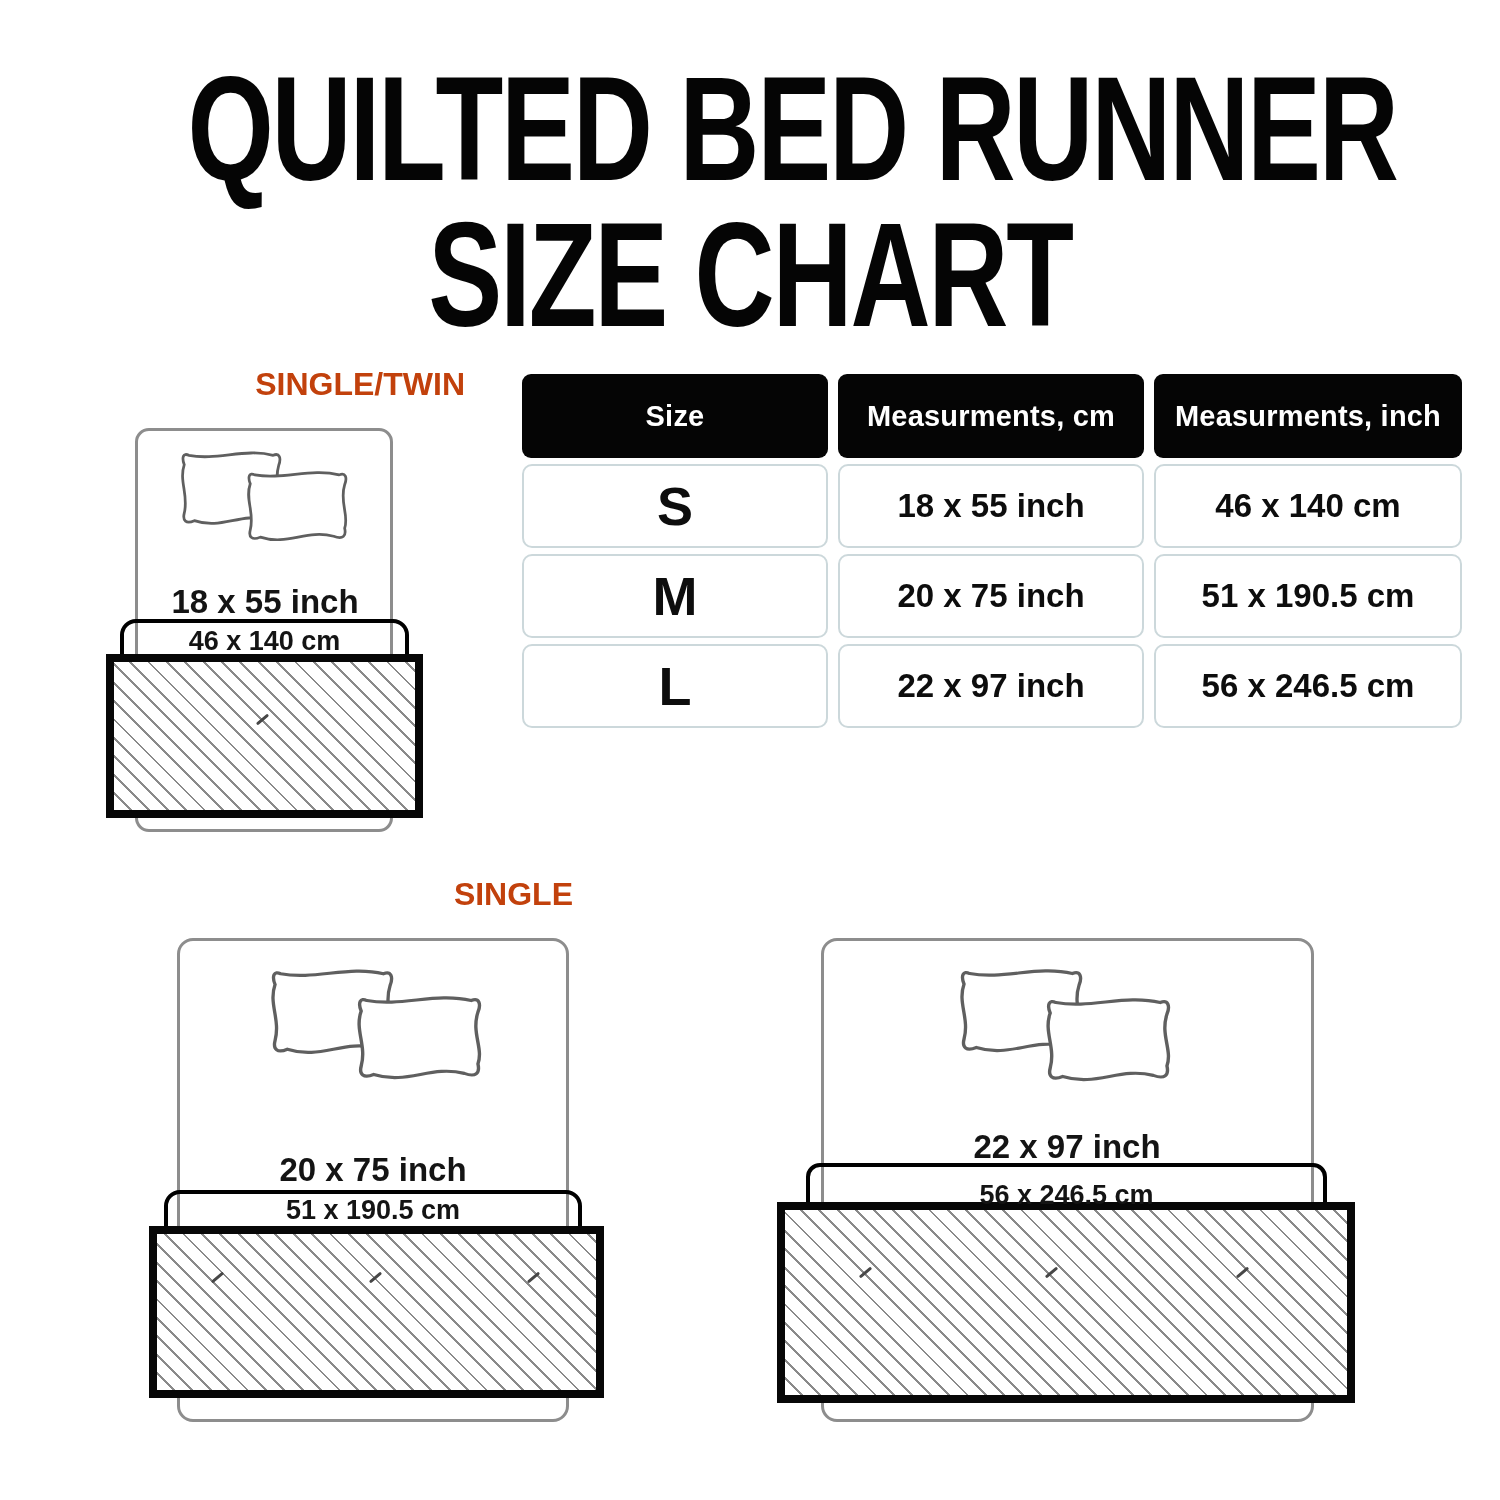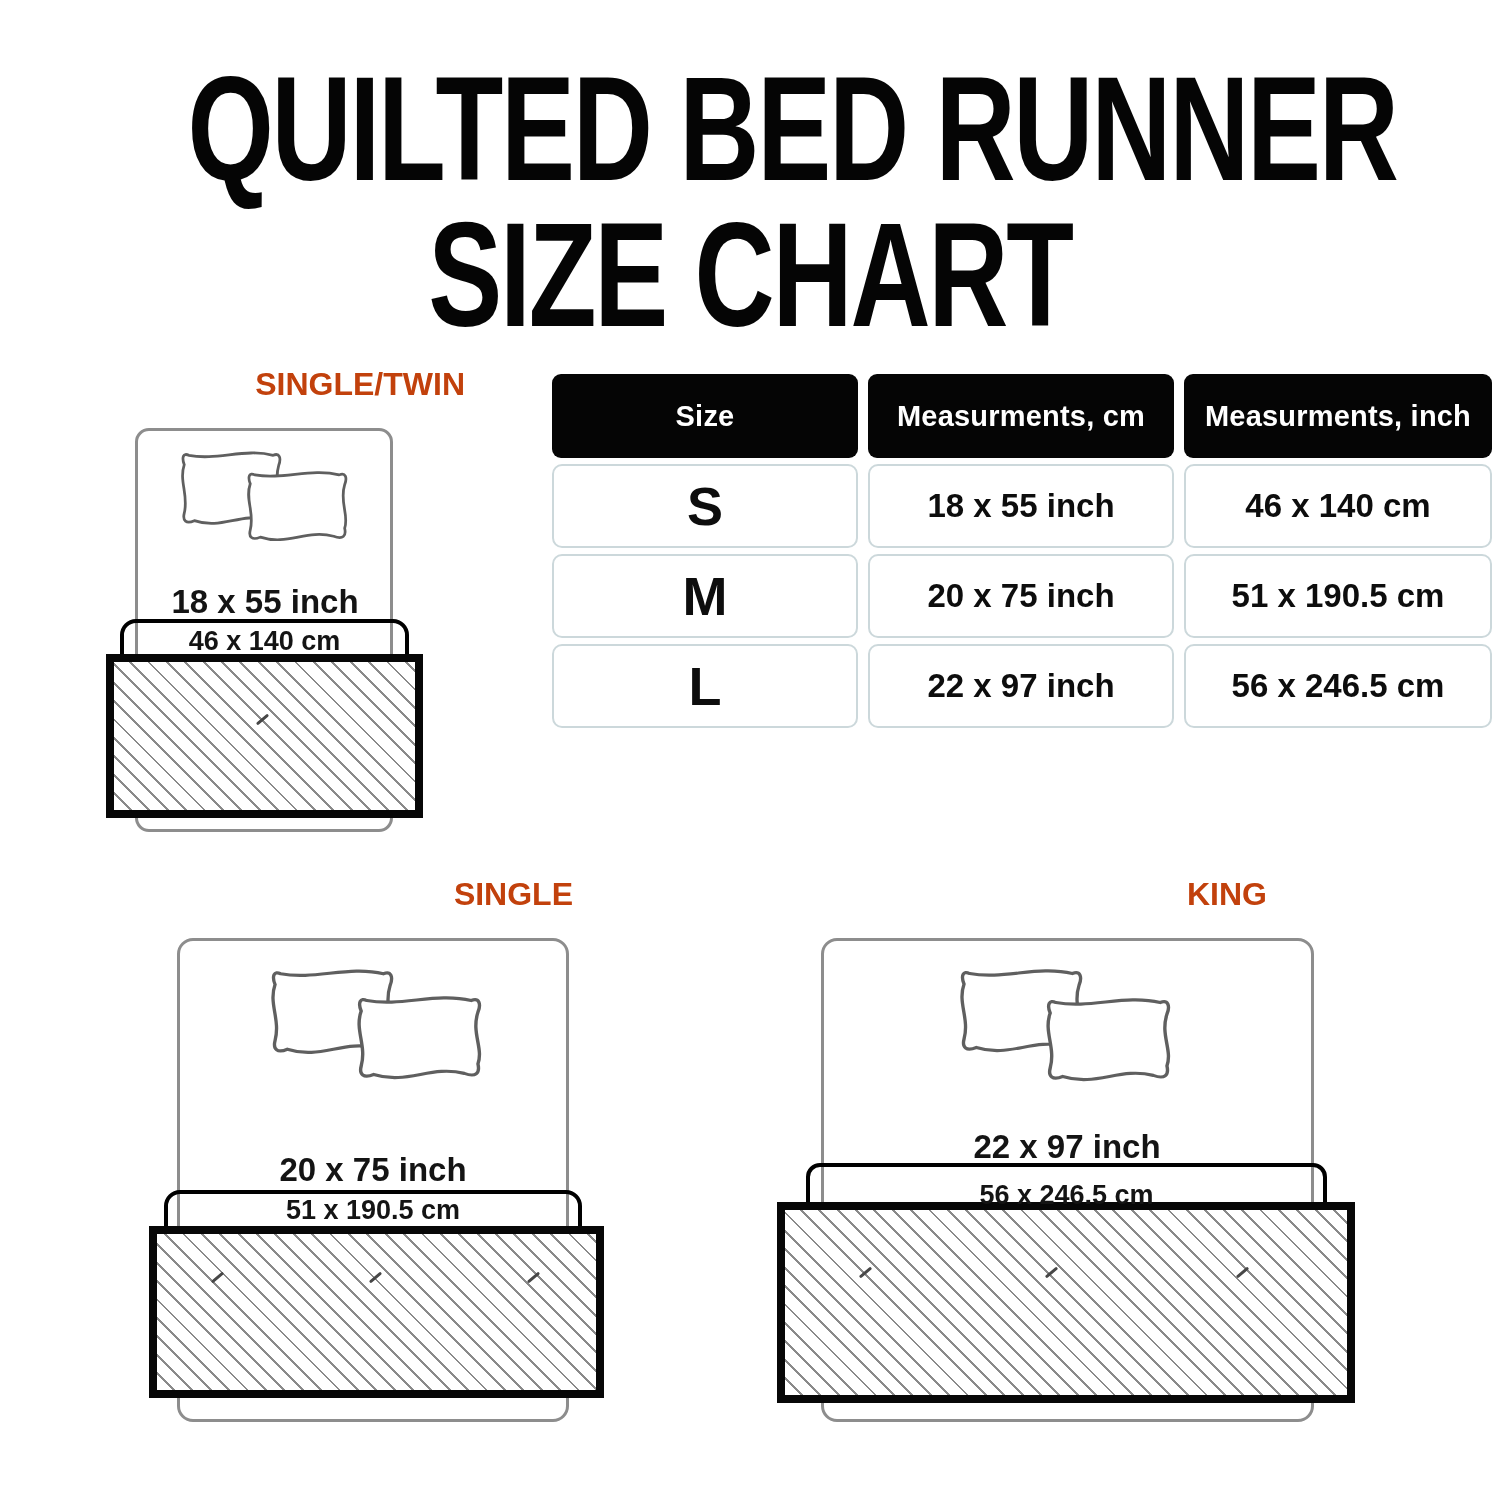--- a/index.html
+++ b/index.html
@@ -30,21 +30,21 @@
     line-height: 146px;
     letter-spacing: -3px;
     white-space: nowrap;
     transform: scaleX(0.75);
     transform-origin: 50% 50%;
   }
 
   
   .size-table {
     position: absolute;
-    left: 552px; top: 374px;
+    left: 522px; top: 374px;
     width: 940px;
     display: grid;
     grid-template-columns: 306px 306px 308px;
     grid-auto-rows: 84px;
     column-gap: 10px;
     row-gap: 6px;
   }
   .cell {
     display: flex;
     align-items: center;
@@ -204,21 +204,20 @@
 
   <div class="runner-outline" style="left:164px; top:1190px; width:418px; height:78px;"></div>
   <div class="dim-text dim-cm" style="left:164px; top:1195px; width:418px;">51 x 190.5 cm</div>
 
   <div class="runner-swatch" style="left:149px; top:1226px; width:455px; height:172px;">
     <span class="stitch" style="left:12%; top:27%;"></span>
     <span class="stitch" style="left:48%; top:27%;"></span>
     <span class="stitch" style="left:84%; top:27%;"></span>
   </div>
 
-  <div class="sec-label" style="left:867px; top:876px; width:400px;">KING</div>
 
   <div class="bed" style="left:821px; top:938px; width:493px; height:484px; border-radius:16px;"></div>
 
   <svg class="pillow" style="left:954px; top:963px;" width="134" height="95" viewBox="0 0 120 90" preserveAspectRatio="none">
     <use href="#pillow-path" fill="#ffffff" stroke="#5f5f5f" stroke-width="3"></use>
   </svg>
   <svg class="pillow" style="left:1040px; top:992px;" width="136" height="95" viewBox="0 0 120 90" preserveAspectRatio="none">
     <use href="#pillow-path" fill="#ffffff" stroke="#5f5f5f" stroke-width="3"></use>
   </svg>
 

